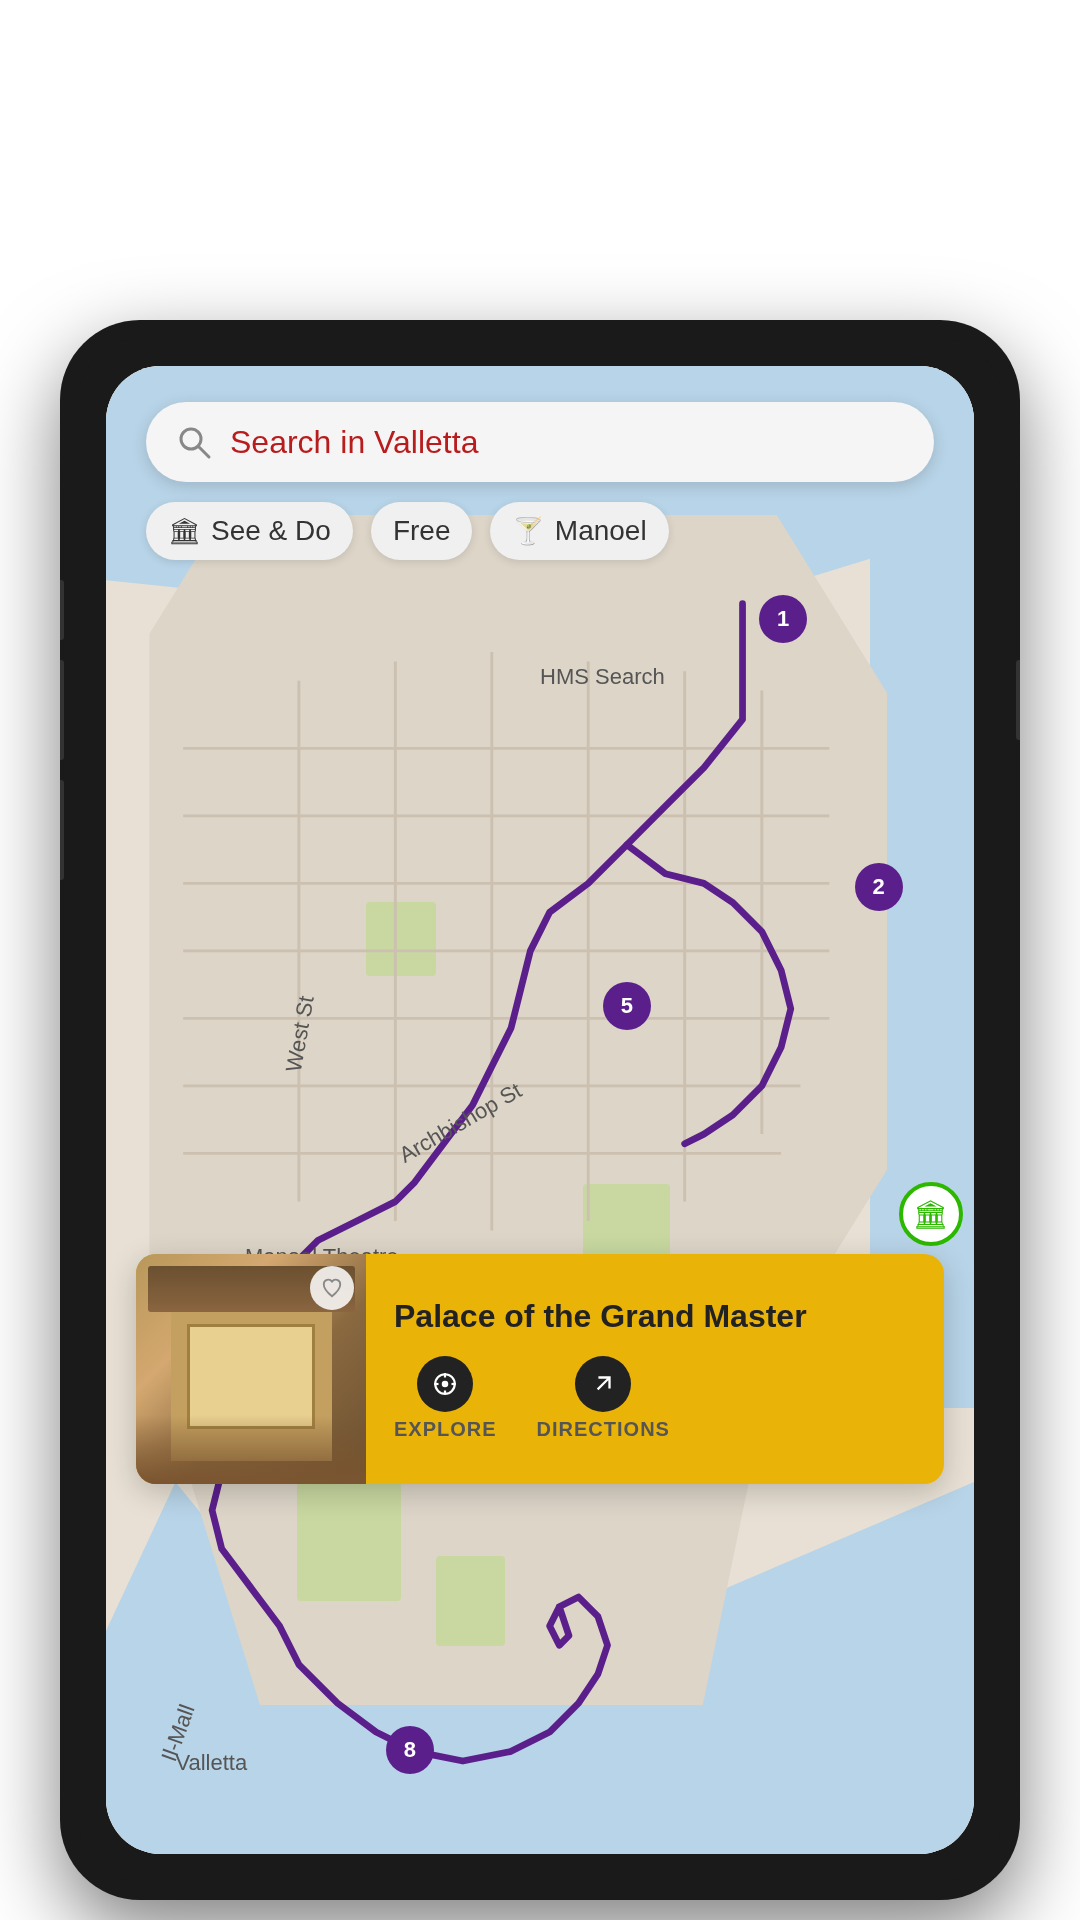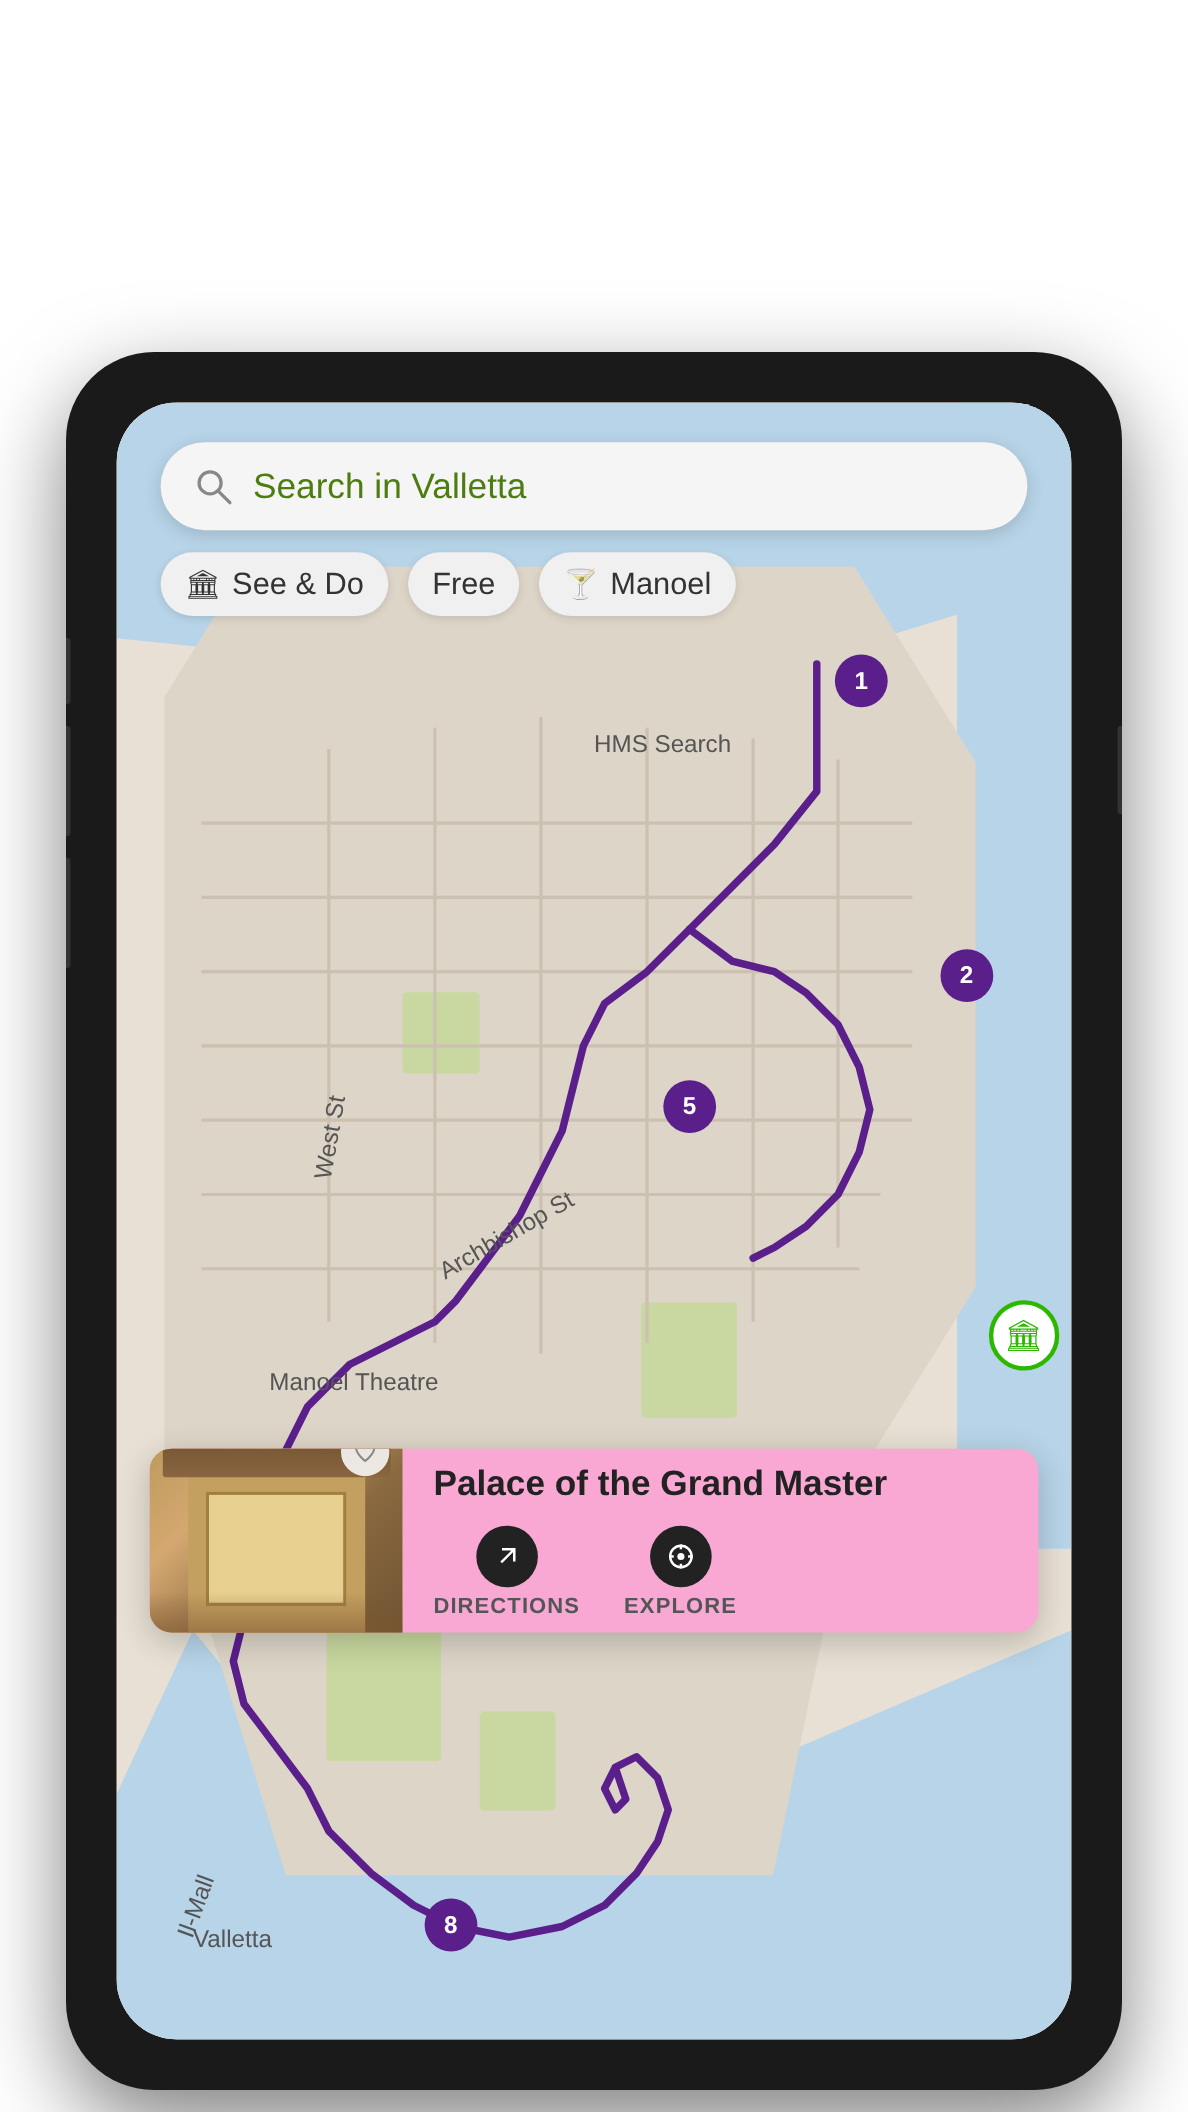--- a/index.html
+++ b/index.html
@@ -91,21 +91,21 @@
       box-shadow: 0 4px 16px rgba(0,0,0,0.15);
       z-index: 10;
     }
     .search-icon-wrap {
       width: 36px;
       height: 36px;
       margin-right: 18px;
     }
     .search-placeholder {
       font-size: 32px;
-      color: #4d7c0f;
+      color: #b91c1c;
     }
 
     
     .filter-chips {
       position: absolute;
       top: 136px;
       left: 40px;
       display: flex;
       gap: 18px;
       z-index: 10;
@@ -169,22 +169,22 @@
       z-index: 4;
       white-space: nowrap;
     }
 
     
     .info-card {
       position: absolute;
       bottom: 370px;
       left: 30px;
       right: 30px;
-      height: 167px;
-      background: #f9a8d4;
+      height: 230px;
+      background: #eab308;
       border-radius: 20px;
       box-shadow: 0 8px 30px rgba(0,0,0,0.2);
       display: flex;
       align-items: center;
       padding: 0;
       z-index: 20;
       overflow: hidden;
     }
     .card-image {
       width: 230px;
@@ -445,41 +445,41 @@
             </div>
             <div class="heart-icon-card">
               <svg viewBox="0 0 24 24" width="22" height="22" fill="none" stroke="#888" stroke-width="2">
                 <path d="M12 21C12 21 3 14 3 8a5 5 0 0 1 9-3 5 5 0 0 1 9 3c0 6-9 13-9 13z"></path>
               </svg>
             </div>
           </div>
           <div class="card-content">
             <div class="card-title">Palace of the Grand Master</div>
             <div class="card-actions">
-              <div class="card-action">
-                <div class="action-icon-circle">
-                  <svg viewBox="0 0 24 24" width="26" height="26" fill="white">
-                    <path d="M12 2L4 10l1.5 1.5L11 6v13h2V6l5.5 5.5L20 10z" transform="rotate(45 12 12)"></path>
-                  </svg>
-                </div>
-                <span class="action-label">DIRECTIONS</span>
-              </div>
               <div class="card-action">
                 <div class="action-icon-circle">
                   <svg viewBox="0 0 24 24" width="26" height="26" fill="white">
                     <circle cx="12" cy="12" r="9" stroke="white" stroke-width="2" fill="none"></circle>
                     <circle cx="12" cy="12" r="3" fill="white"></circle>
                     <line x1="12" y1="2" x2="12" y2="6" stroke="white" stroke-width="2"></line>
                     <line x1="12" y1="18" x2="12" y2="22" stroke="white" stroke-width="2"></line>
                     <line x1="2" y1="12" x2="6" y2="12" stroke="white" stroke-width="2"></line>
                     <line x1="18" y1="12" x2="22" y2="12" stroke="white" stroke-width="2"></line>
                   </svg>
                 </div>
                 <span class="action-label">EXPLORE</span>
               </div>
+              <div class="card-action">
+                <div class="action-icon-circle">
+                  <svg viewBox="0 0 24 24" width="26" height="26" fill="white">
+                    <path d="M12 2L4 10l1.5 1.5L11 6v13h2V6l5.5 5.5L20 10z" transform="rotate(45 12 12)"></path>
+                  </svg>
+                </div>
+                <span class="action-label">DIRECTIONS</span>
+              </div>
             </div>
           </div>
         </div>
 
         <div class="compass">
           <svg viewBox="0 0 40 40" width="50" height="50">
             <circle cx="20" cy="20" r="18" fill="white" stroke="#ddd" stroke-width="1"></circle>
             <polygon points="20,4 23,20 20,18 17,20" fill="#e74c3c"></polygon>
             <polygon points="20,36 23,20 20,22 17,20" fill="#555"></polygon>
             <text x="20" y="11" text-anchor="middle" font-size="8" font-weight="bold" fill="#e74c3c">N</text>

